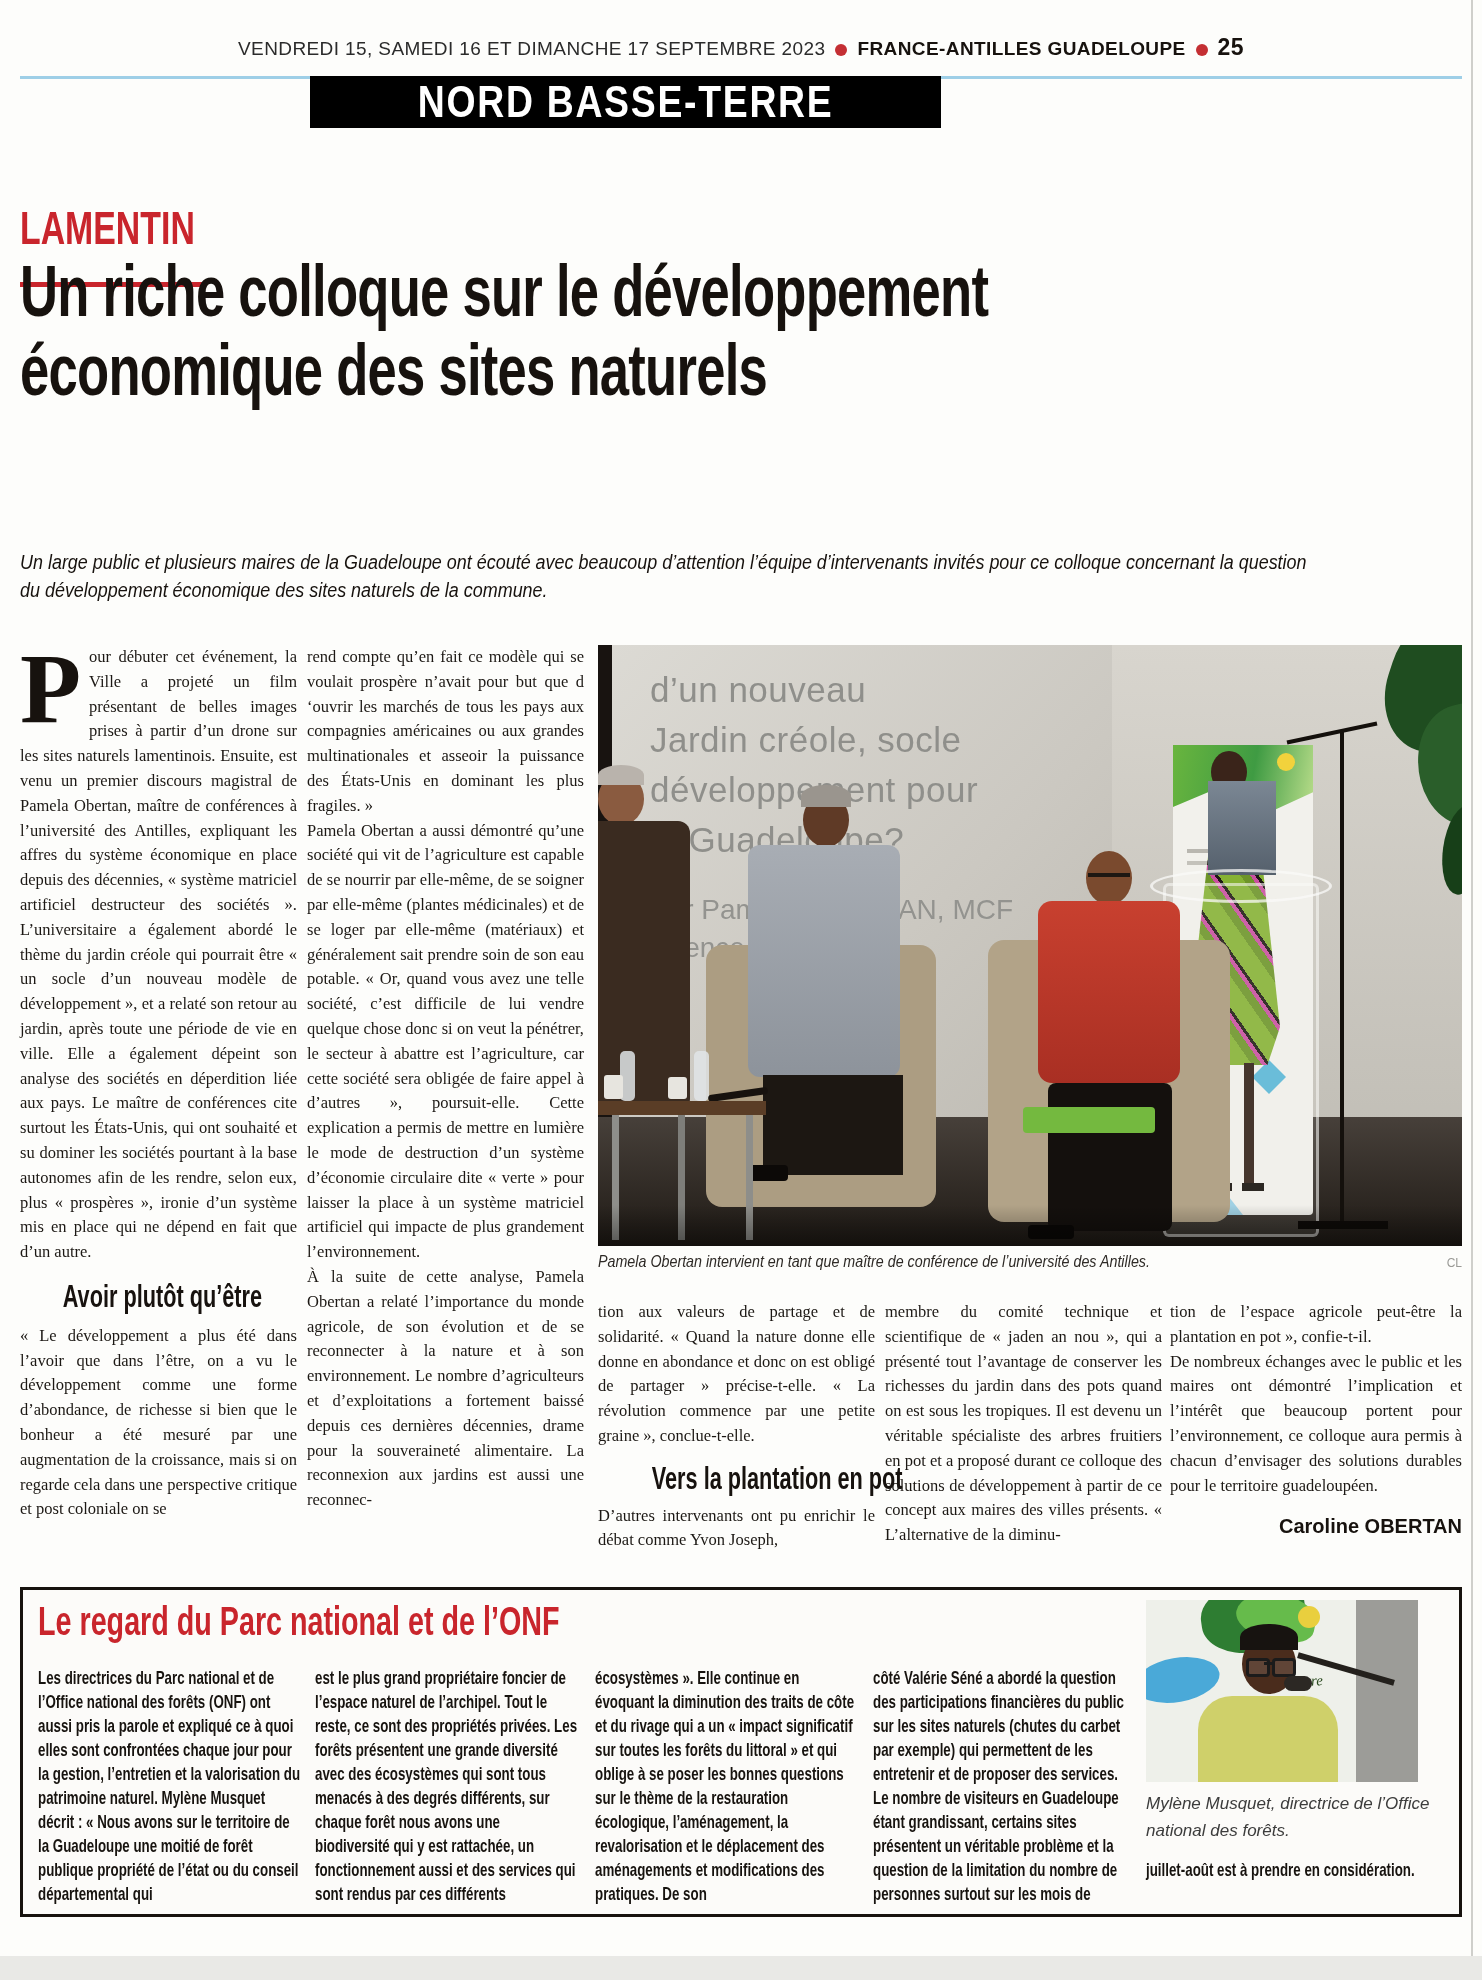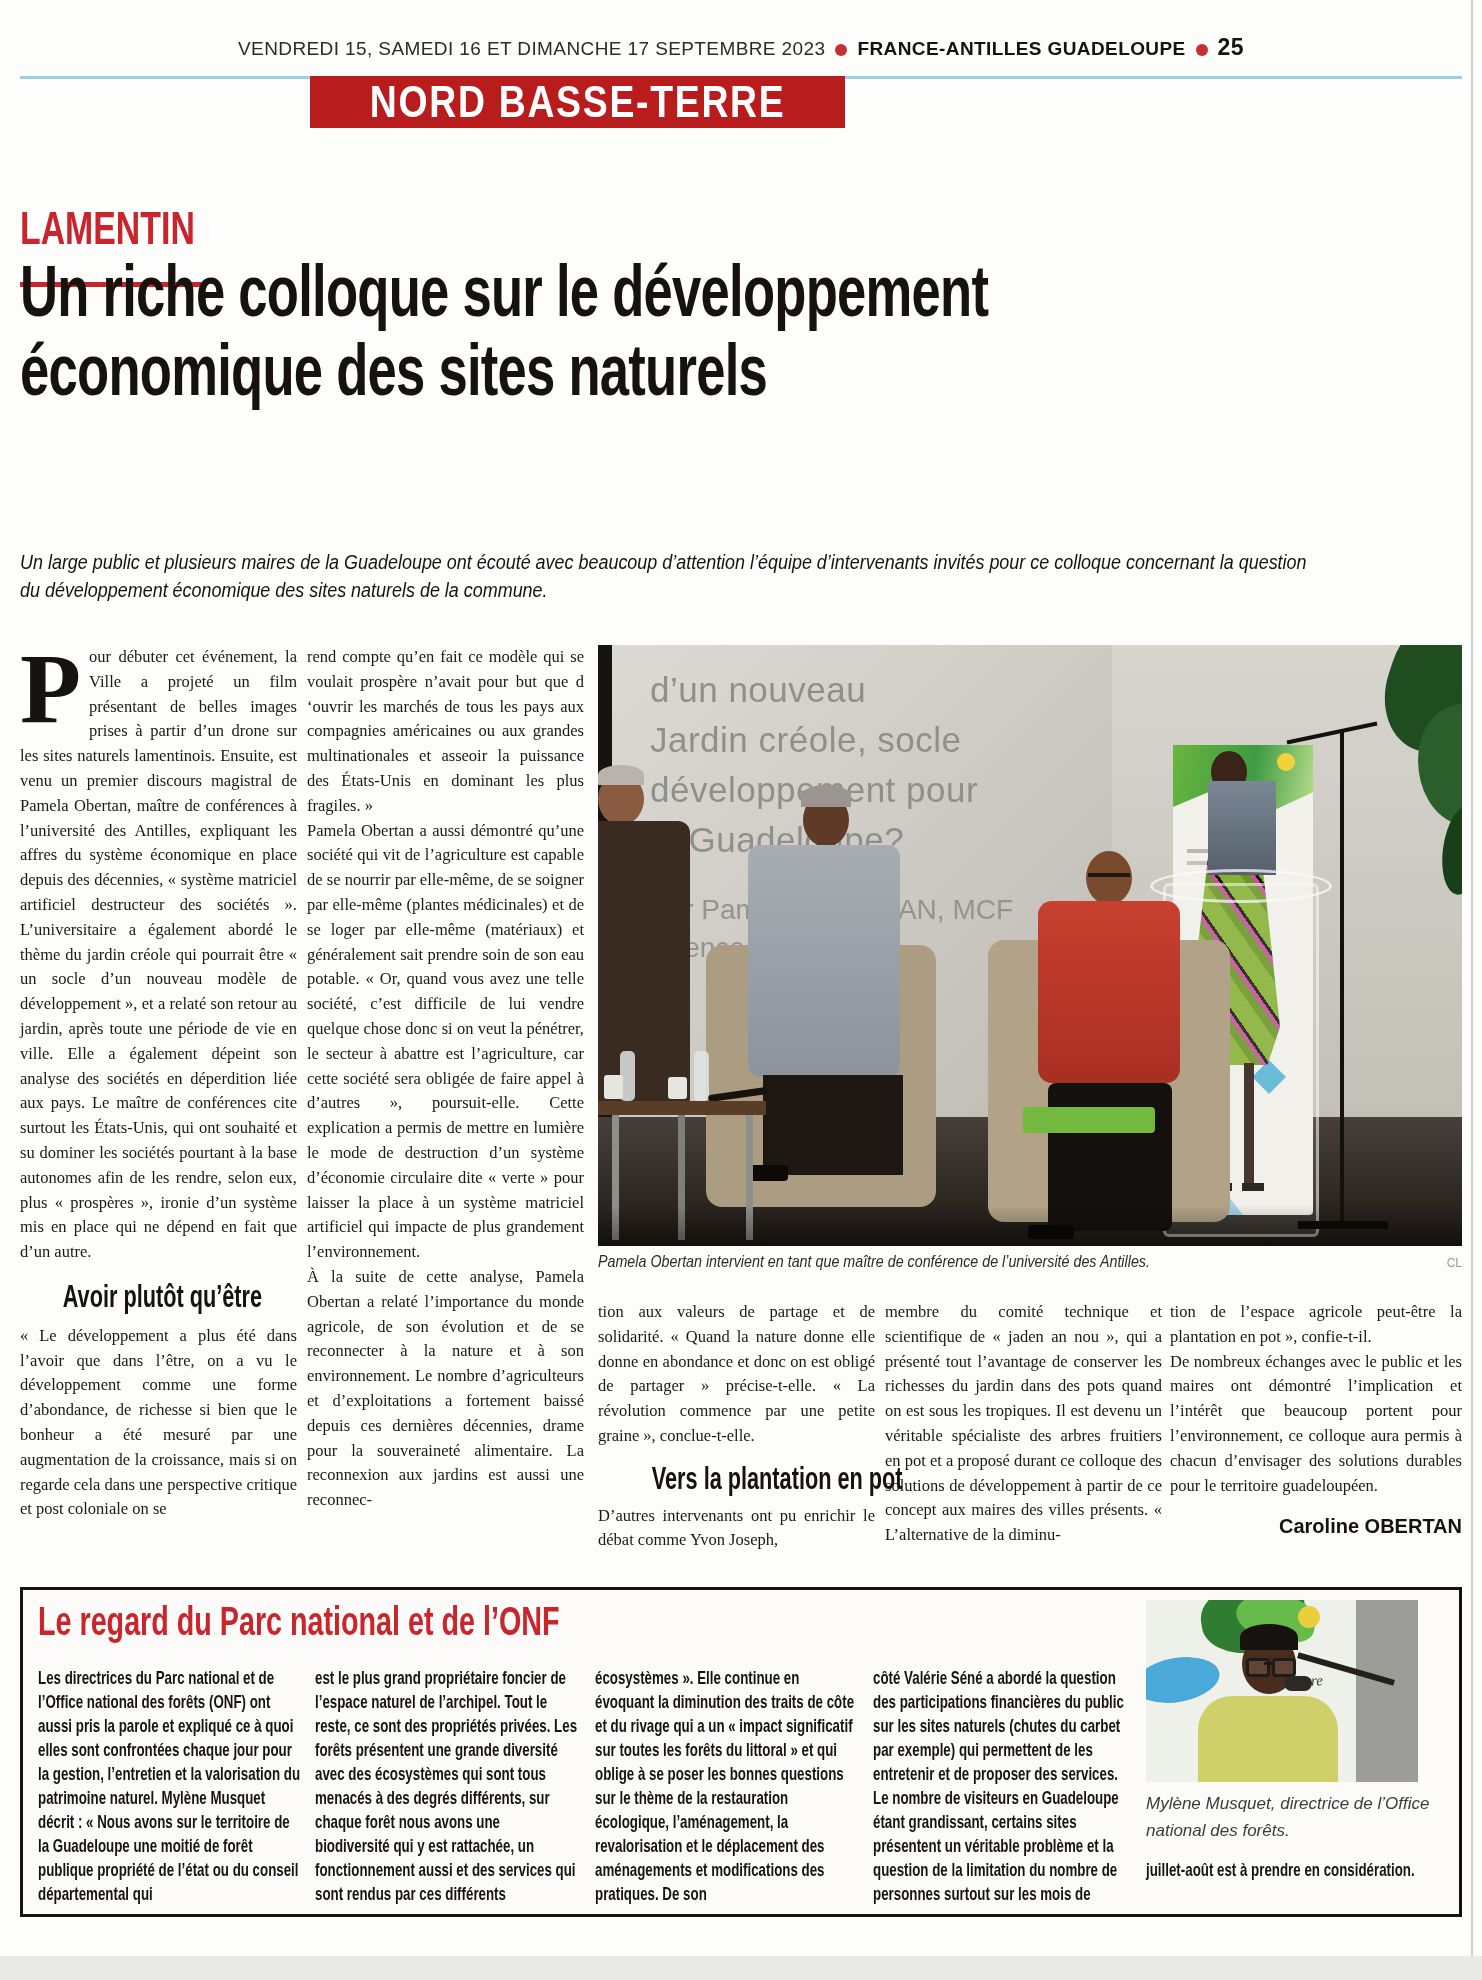--- a/index.html
+++ b/index.html
@@ -6,21 +6,21 @@
   .page{position:relative;width:1482px;height:1980px;background:#fdfdfb;overflow:hidden;
         font-family:"Liberation Serif",serif;color:#1c1814;margin:0 auto;}
   .abs{position:absolute;}
   
   .topline{top:34px;left:20px;width:1442px;text-align:center;font-family:"Liberation Sans",sans-serif;
            font-size:19px;letter-spacing:.4px;color:#2b2b2b;white-space:nowrap;}
   .topline .brand{font-weight:bold;color:#17120e;}
   .topline .pagenum{font-weight:bold;font-size:23px;color:#17120e;}
   .dot{display:inline-block;width:12px;height:12px;border-radius:50%;background:#c42f33;margin:0 10px;vertical-align:-1px;}
   .hairline-blue{top:76px;left:20px;width:1442px;height:3px;background:#9ecfe7;}
-  .banner{top:76px;left:310px;width:535px;height:52px;background:#b91c1c;display:flex;align-items:center;justify-content:center;}
+  .banner{top:76px;left:310px;width:631px;height:52px;background:#000000;display:flex;align-items:center;justify-content:center;}
   .banner span{display:inline-block;color:#fff;font-family:"Liberation Sans",sans-serif;font-weight:bold;
                font-size:44px;letter-spacing:2px;transform:scaleX(.85);white-space:nowrap;}
   
   .kicker{top:200px;left:20px;font-family:"Liberation Sans",sans-serif;font-weight:bold;font-size:47px;
           color:#c9252c;}
   .kicker span{display:inline-block;transform:scaleX(.72);transform-origin:0 50%;white-space:nowrap;letter-spacing:0px;}
   .kicker-rule{top:282px;left:20px;width:186px;height:5px;background:#c9252c;}
   .headline{top:252px;left:20px;width:1442px;font-family:"Liberation Sans",sans-serif;font-weight:bold;
             font-size:72px;line-height:79px;color:#17120e;}
   .headline div{transform:scaleX(.73);transform-origin:0 0;white-space:nowrap;letter-spacing:-1px;}

